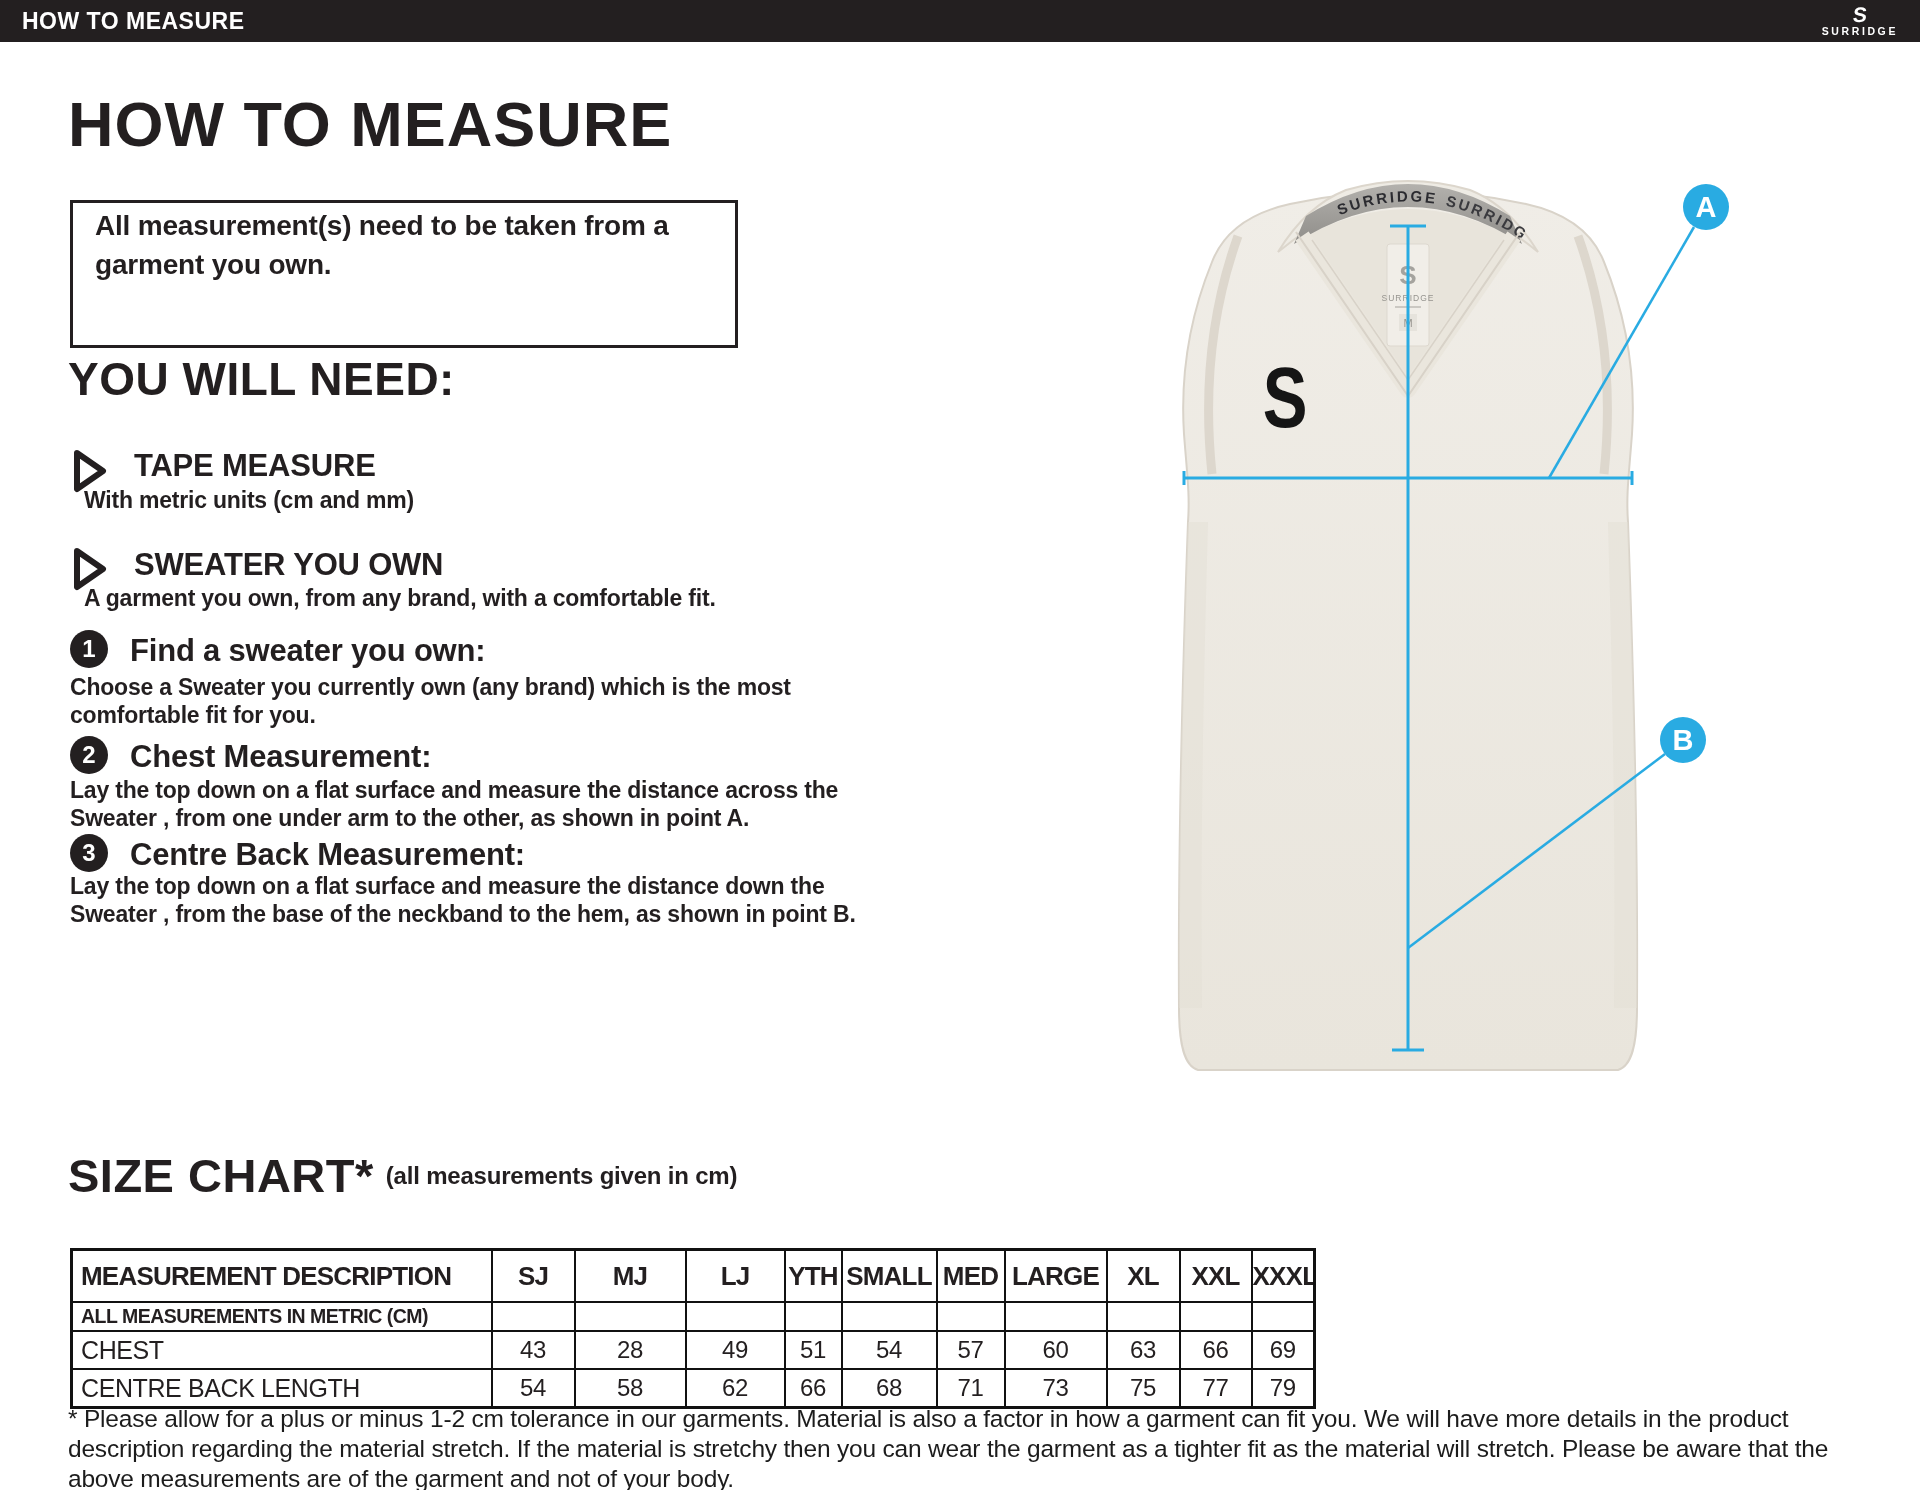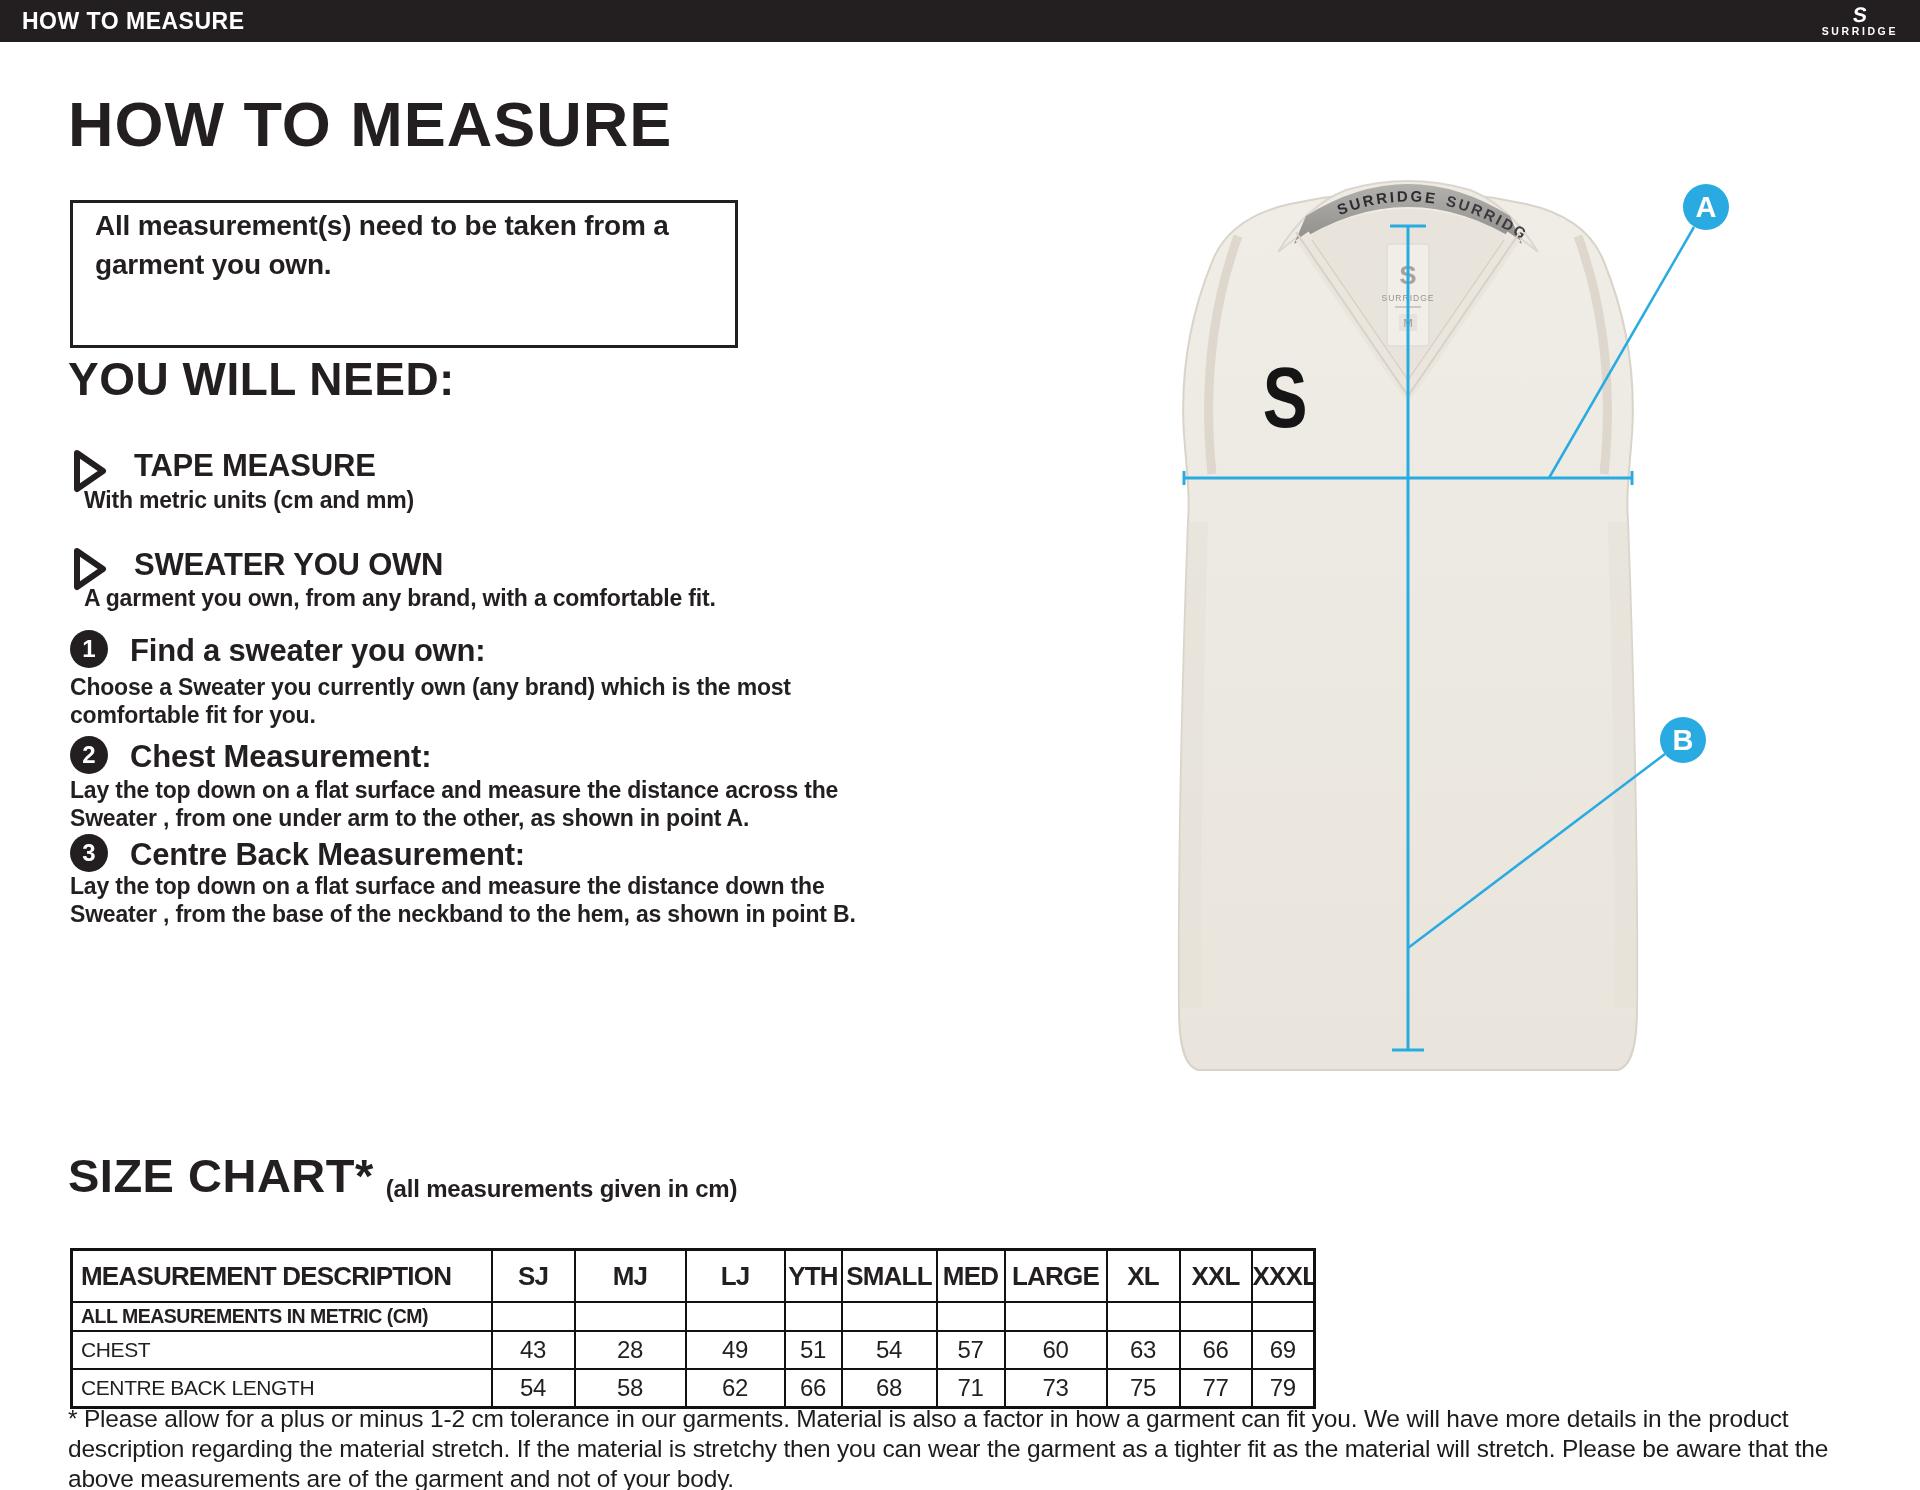--- a/index.html
+++ b/index.html
@@ -33,35 +33,35 @@
   .need-title{position:absolute;left:134px;font-size:31px;font-weight:bold;letter-spacing:-.2px;}
   .need-desc{position:absolute;left:84px;font-size:23px;font-weight:bold;letter-spacing:-.2px;}
 
   .step-badge{
     position:absolute;left:70px;width:38px;height:38px;border-radius:50%;background:#231f20;
     color:#fff;font-size:24px;font-weight:bold;display:flex;align-items:center;justify-content:center;
   }
   .step-title{position:absolute;left:130px;font-size:31px;font-weight:bold;letter-spacing:-.2px;}
   .step-desc{position:absolute;left:70px;width:790px;font-size:23px;font-weight:bold;line-height:1.2;letter-spacing:-.2px;}
 
-  .sc-head{position:absolute;left:68px;top:1148px;display:flex;align-items:flex-end;}
+  .sc-head{position:absolute;left:68px;top:1148px;display:flex;align-items:center;}
   .sc-head .big{font-size:47px;font-weight:bold;letter-spacing:.5px;}
   .sc-head .small{font-size:24px;font-weight:bold;margin-left:12px;letter-spacing:-.2px;}
 
   
   .size-table{
     position:absolute;left:70px;top:1248px;border-collapse:collapse;table-layout:fixed;width:1243px;
     border:3px solid #111;
   }
   .size-table td,.size-table th{border:2px solid #111;padding:0;overflow:hidden;white-space:nowrap;}
   .size-table th{height:50px;font-size:26px;font-weight:bold;letter-spacing:-.8px;text-align:center;}
   .size-table th.desc{text-align:left;padding-left:8px;}
   .size-table tr.metric td{height:27px;font-size:19.5px;font-weight:bold;letter-spacing:-.5px;text-align:left;padding-left:8px;}
   .size-table tr.data td{height:36px;font-size:24px;text-align:center;letter-spacing:-.3px;}
-  .size-table tr.data td.lbl{font-size:21px;text-align:left;padding-left:8px;letter-spacing:-.4px;}
+  .size-table tr.data td.lbl{font-size:25px;text-align:left;padding-left:8px;letter-spacing:-.4px;}
 
   .footnote{
     position:absolute;left:68px;top:1404px;width:1824px;font-size:24.5px;font-weight:normal;
     line-height:30px;letter-spacing:-.2px;color:#1c1c1c;
   }
 
   
   .diagram{position:absolute;left:1040px;top:140px;width:760px;height:1000px;}
 </style>
 </head>

